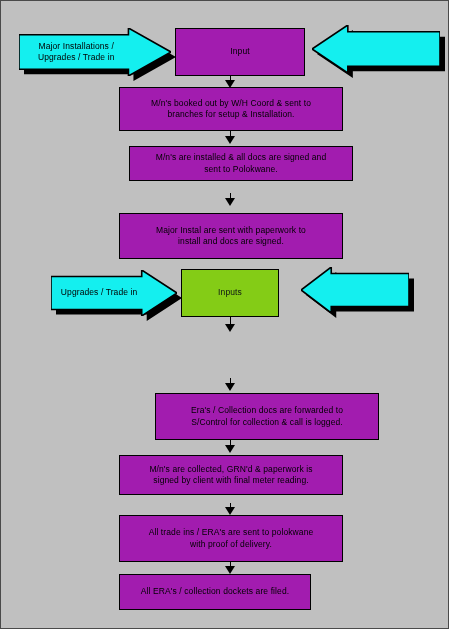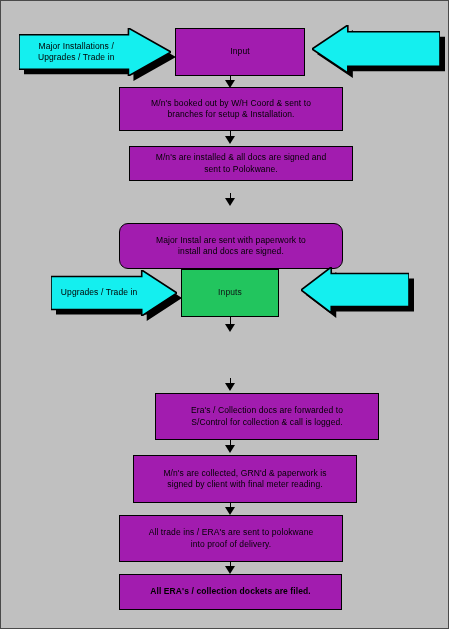--- a/index.html
+++ b/index.html
@@ -51,21 +51,21 @@
     content: "";
     position: absolute;
     left: 4px;
     top: 4px;
     width: 100%;
     height: 100%;
     background: #000000;
     z-index: -1;
   }
   .proc.dark {
-    background: #22c55e;
+    background: #84cc16;
     align-items: center;
   }
   .proc.dark .node-label { color: #0d1414; }
 
   
   .arrowshape {
     position: absolute;
     box-sizing: border-box;
     display: flex;
     align-items: center;
@@ -188,21 +188,21 @@
   <div class="proc" style="left:128px; top:145px; width:224px; height:35px;">
     <div class="node-label">M/n's are installed &amp; all docs are signed and
 sent to Polokwane.</div>
   </div>
 
   <div class="connector" style="left:224px; top:192px; height:14px;">
     <div class="stem" style="height:6px;"></div>
     <div class="head" style="top:5px;"></div>
   </div>
 
-  <div class="proc" style="left:118px; top:222px; width:224px; height:46px;border-radius:9px;">
+  <div class="proc" style="left:118px; top:212px; width:224px; height:46px;">
     <div class="node-label">Major Instal are sent with paperwork to
 install and docs are signed.</div>
   </div>
 
   <div class="arrowshape arrow-right" style="left:50px; top:269px; width:126px; height:46px;">
     <div class="shadow"></div>
     <div class="fill"></div>
     <svg class="outline" viewBox="0 0 100 100" preserveAspectRatio="none">
       <polygon points="0,14 72,14 72,0 100,50 72,100 72,86 0,86" vector-effect="non-scaling-stroke"></polygon>
     </svg>
@@ -235,37 +235,37 @@
   <div class="proc" style="left:118px; top:392px; width:224px; height:47px;margin-left:36px;">
     <div class="node-label">Era's / Collection docs are forwarded to
 S/Control for collection &amp; call is logged.</div>
   </div>
 
   <div class="connector" style="left:224px; top:439px; height:14px;">
     <div class="stem" style="height:6px;"></div>
     <div class="head" style="top:5px;"></div>
   </div>
 
-  <div class="proc" style="left:132px; top:454px; width:224px; height:48px;">
+  <div class="proc" style="left:118px; top:454px; width:224px; height:40px;">
     <div class="node-label">M/n's are collected, GRN'd &amp; paperwork is
 signed by client with final meter reading.</div>
   </div>
 
   <div class="connector" style="left:224px; top:502px; height:13px;">
     <div class="stem" style="height:5px;"></div>
     <div class="head" style="top:4px;"></div>
   </div>
 
   <div class="proc" style="left:118px; top:514px; width:224px; height:47px;">
     <div class="node-label">All trade ins / ERA's are sent to polokwane
-into proof of delivery.</div>
+with proof of delivery.</div>
   </div>
 
   <div class="connector" style="left:224px; top:561px; height:13px;">
     <div class="stem" style="height:5px;"></div>
     <div class="head" style="top:4px;"></div>
   </div>
 
-  <div class="proc" style="left:118px; top:573px; width:223px; height:36px;font-weight:bold;">
+  <div class="proc" style="left:118px; top:573px; width:192px; height:36px;">
     <div class="node-label">All ERA's / collection dockets are filed.</div>
   </div>
 
 </div>
 
 </body></html>

